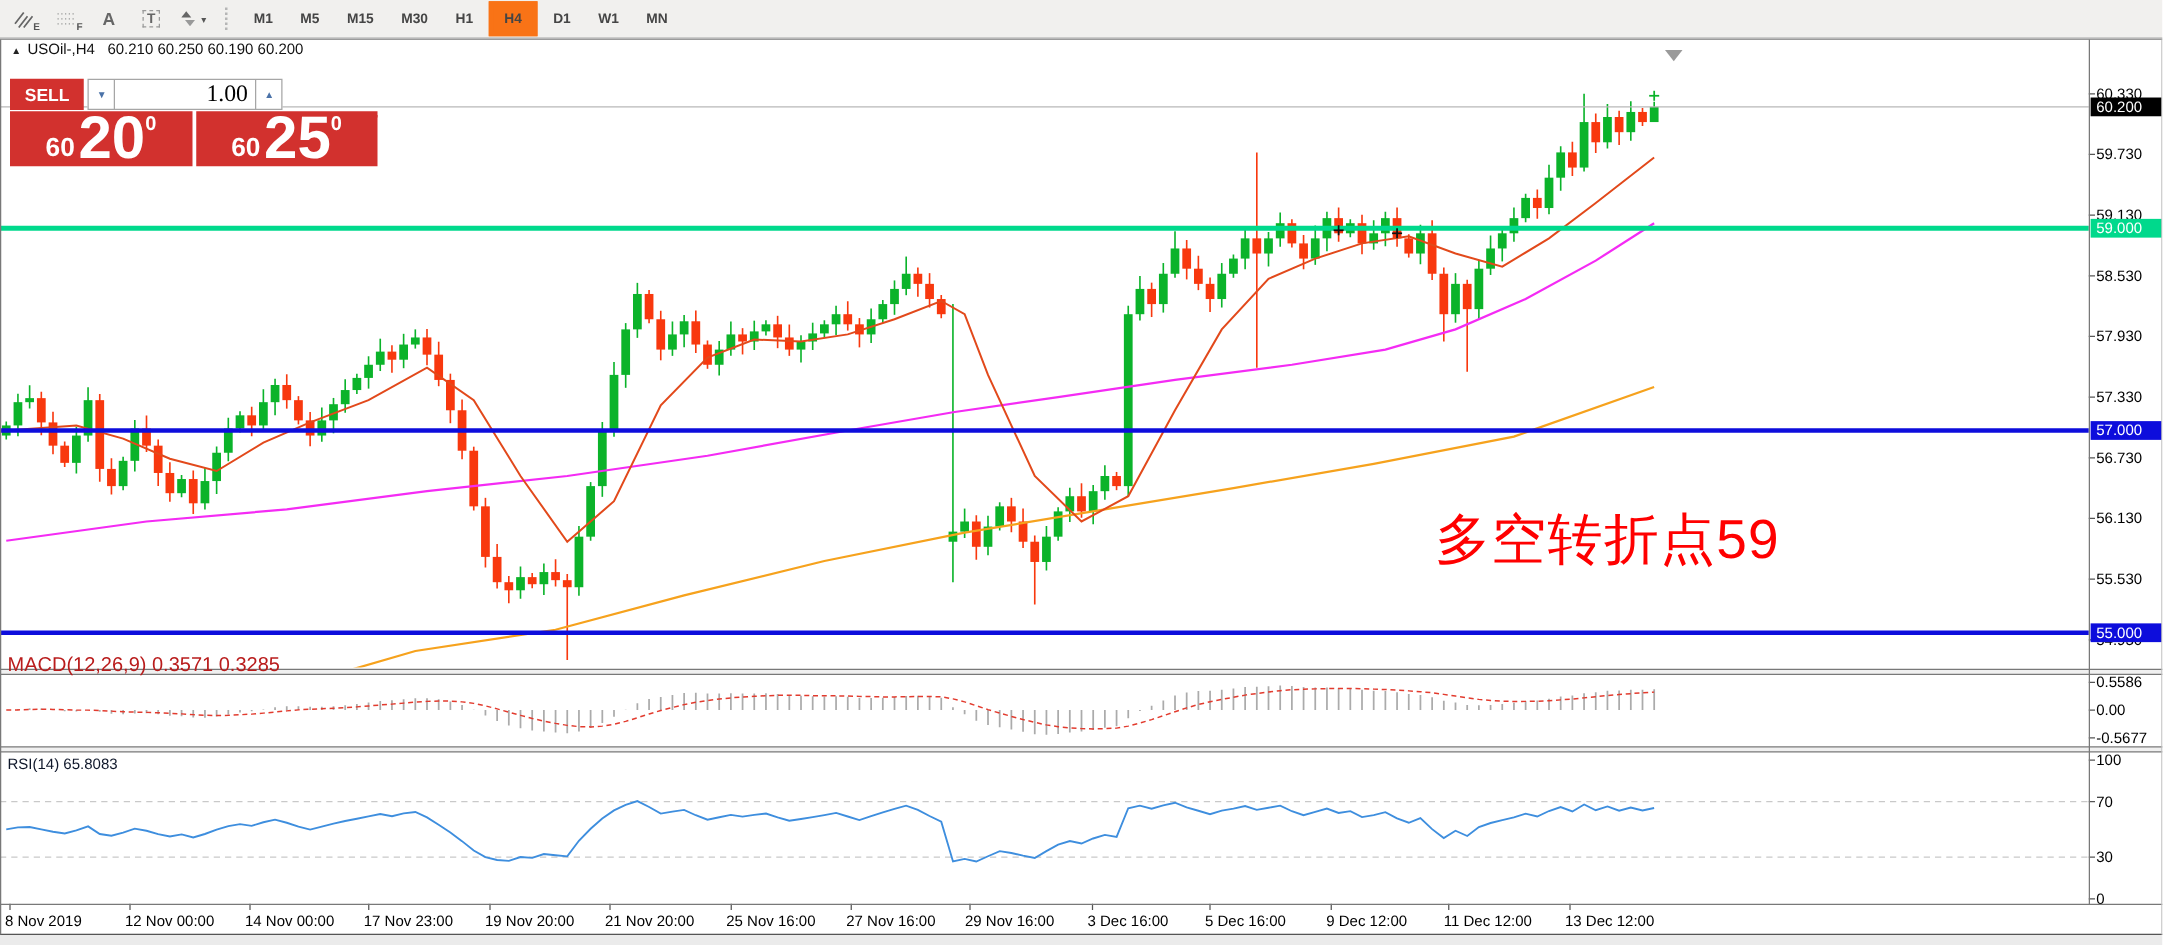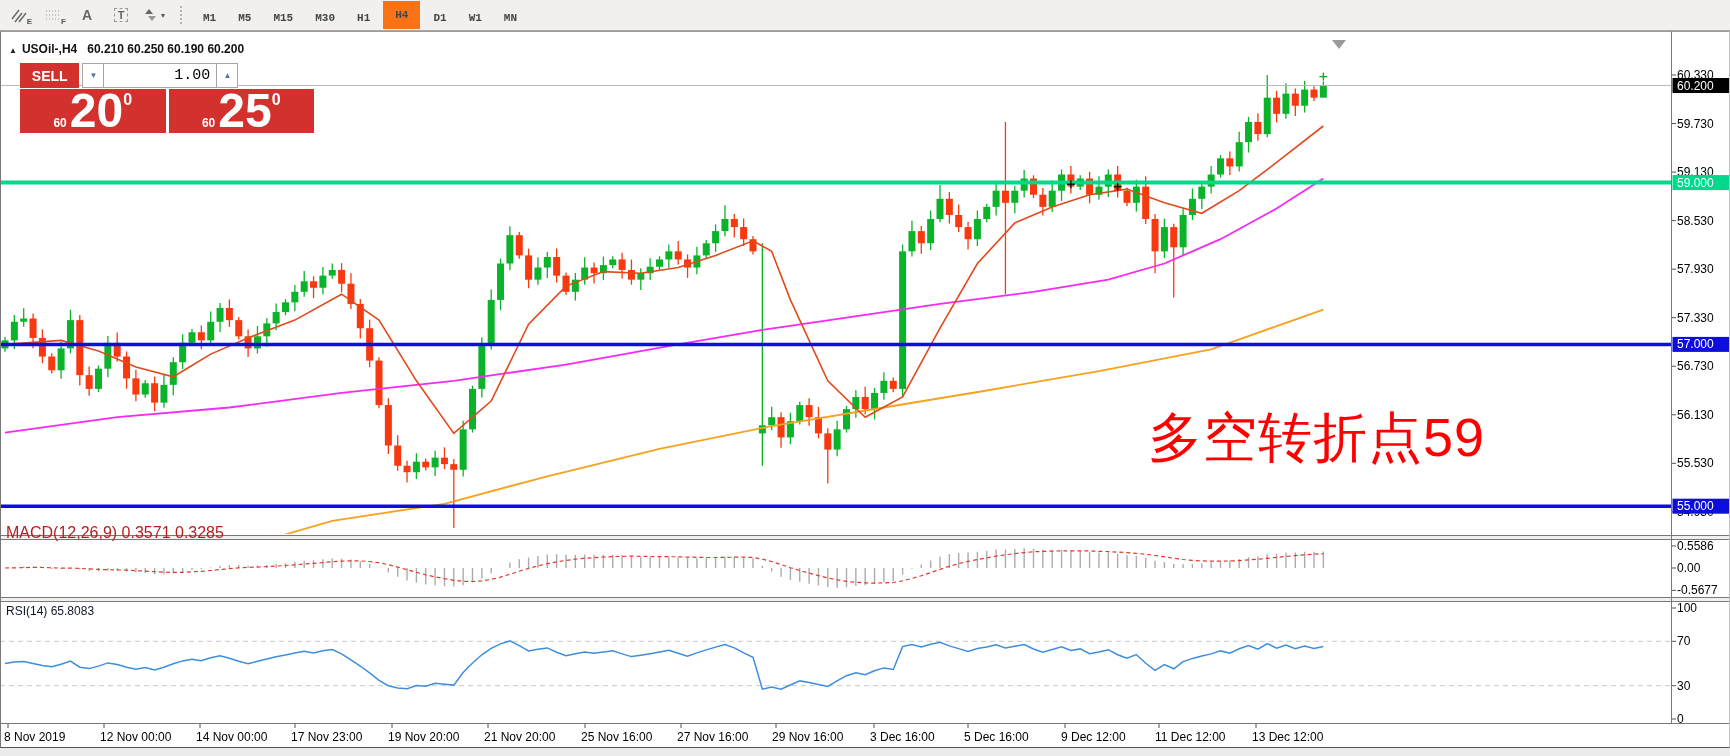--- a/index.html
+++ b/index.html
@@ -9,44 +9,44 @@
   .tool-btn{width:30px;height:24px;margin-left:4px;display:flex;align-items:center;justify-content:center;
     color:#555;position:relative;cursor:pointer;}
   .tool-badge{font-size:8px;font-weight:bold;position:absolute;right:2px;bottom:1px;color:#555;}
   .tool-glyph{font-size:14px;font-weight:bold;color:#666;}
   .caret{font-size:8px;color:#555;margin-left:2px;}
   .gripper{width:4px;height:18px;border-left:2px dotted #b5b5b5;margin:0 8px 0 10px;}
   .tf-btn{font-size:11px;font-weight:bold;color:#454545;padding:4px 8px;margin-right:4px;
     border:1px solid transparent;cursor:pointer;}
   .tf-btn.active{border:4px solid #f97316;background:#f97316;}
   #chart-svg{position:absolute;left:0;top:0;z-index:1;}
-  #symbol-header{position:absolute;left:9px;top:42px;z-index:3;font-size:12px;font-weight:bold;color:#111;}
+  #symbol-header{position:absolute;left:9px;top:32px;z-index:3;font-size:12px;font-weight:normal;color:#111;}
   .hdr-arrow{font-size:8px;margin-right:5px;color:#222;}
   .hdr-ohlc{margin-left:10px;}
-  #ocw{position:absolute;left:20px;top:63px;width:294px;z-index:4;}
+  #ocw{position:absolute;left:8px;top:63px;width:294px;z-index:4;}
   #ocw .row1{display:flex;height:25px;}
   .btn-sell,.btn-buy{background:#d2312e;color:#fff;border:none;font-size:14px;font-weight:bold;
     font-family:"Liberation Sans",sans-serif;cursor:pointer;}
   .btn-sell{width:62px;margin-right:3px;}
   .btn-buy{width:76px;margin-left:3px;margin-top:29px;}
   .spin{flex:1;display:flex;}
   .spin-btn{width:22px;background:#fff;border:1px solid #a6a6a6;color:#4a72a8;font-size:8px;
     cursor:pointer;padding:0;}
   .spin input{width:100px;flex:1;border:1px solid #a6a6a6;border-left:none;border-right:none;
-    text-align:right;font-size:15px;padding:0 6px;font-family:Liberation Mono, monospace;}
+    text-align:right;font-size:19px;padding:0 6px;font-family:Liberation Serif, serif;}
   #ocw .row2{display:flex;height:44px;margin-top:1px;}
   .px{background:#d2312e;color:#fff;flex:1;display:flex;align-items:flex-end;justify-content:center;
     padding-bottom:3px;cursor:pointer;}
   .px.sellpx{margin-right:3px;}
-  .px .sm{font-size:12px;font-weight:bold;margin-right:3px;line-height:1.1;}
+  .px .sm{font-size:21px;font-weight:bold;margin-right:3px;line-height:1.1;}
   .px .big{font-size:48px;font-weight:bold;line-height:0.82;}
   .px .sup{font-size:16px;font-weight:bold;align-self:flex-start;margin-top:2px;}
   #macd-label{position:absolute;left:6px;top:524px;font-size:16px;color:#b91c1c;z-index:3;}
   #rsi-label{position:absolute;left:6px;top:604px;font-size:12px;color:#0f172a;z-index:3;}
-  #annotation{position:absolute;left:1148px;top:402px;font-size:54px;color:#ff0000;z-index:3;
+  #annotation{position:absolute;left:1148px;top:402px;font-size:44px;color:#ff0000;z-index:3;
     letter-spacing:1px;white-space:nowrap;text-align:right;}
 </style>
 </head>
 <body>
 
 <div id="toolbar">
   <div id="tool-icons" style="display:flex;align-items:center;">
       <div class="tool-btn">
         <svg width="18" height="16">
           <path d="M2 12 L9 3 M5 15 L12 6 M9 15 L16 6" stroke="#666" stroke-width="1.4" fill="none"></path>
@@ -67,21 +67,21 @@
       </div>
       <div class="tool-btn">
         <svg width="14" height="14">
           <path d="M4 1 L8 6 L0 6 Z" fill="#666"></path>
           <path d="M7 13 L11 8 L3 8 Z" fill="#999"></path>
         </svg>
         <span class="caret">▾</span>
       </div>
     </div>
   <div class="gripper"></div>
-  <div id="tf-buttons" style="display:flex;align-items:flex-end;font-family:Liberation Mono, monospace;">
+  <div id="tf-buttons" style="display:flex;align-items:center;">
       <div class="tf-btn">M1</div>
       <div class="tf-btn">M5</div>
       <div class="tf-btn">M15</div>
       <div class="tf-btn">M30</div>
       <div class="tf-btn">H1</div>
       <div class="tf-btn active">H4</div>
       <div class="tf-btn">D1</div>
       <div class="tf-btn">W1</div>
       <div class="tf-btn">MN</div>
     </div>

